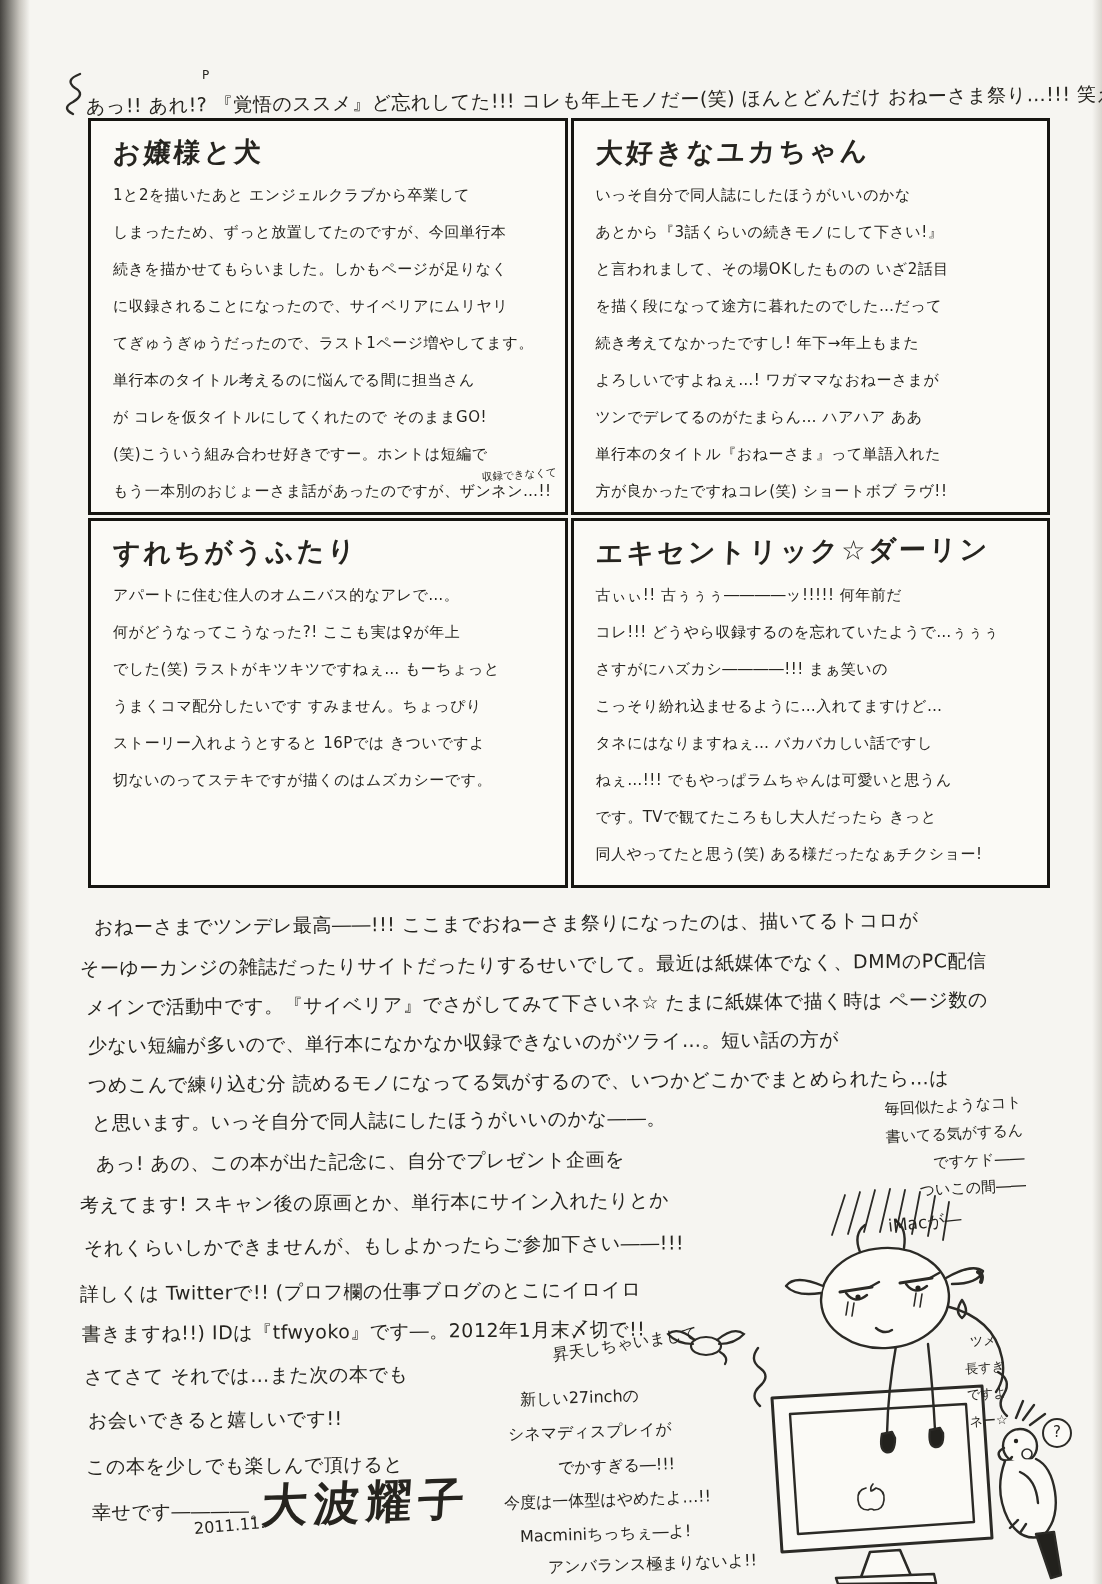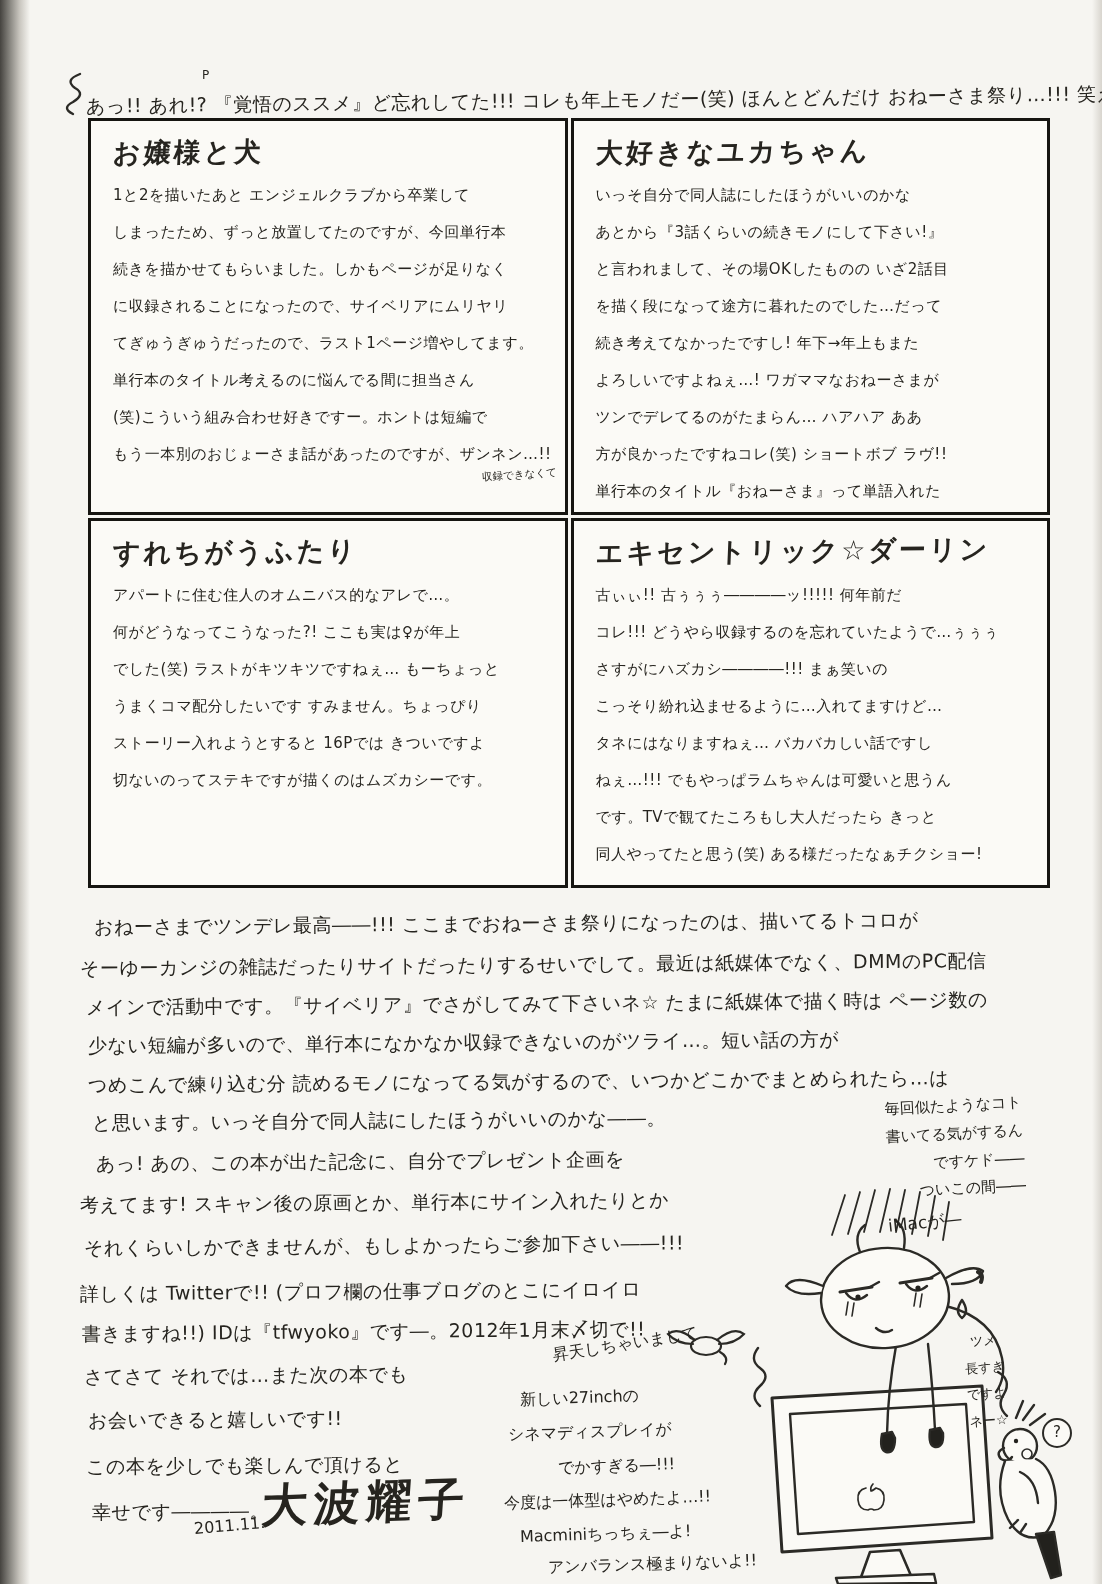--- a/index.html
+++ b/index.html
@@ -61,36 +61,37 @@
   <div class="boxgrid">
 
     <div class="box">
       <div class="box-title">お嬢様と犬</div>
       <div class="ln">1と2を描いたあと エンジェルクラブから卒業して</div>
       <div class="ln">しまったため、ずっと放置してたのですが、今回単行本</div>
       <div class="ln">続きを描かせてもらいました。しかもページが足りなく</div>
       <div class="ln">に収録されることになったので、サイベリアにムリヤリ</div>
       <div class="ln">てぎゅうぎゅうだったので、ラスト1ページ増やしてます。</div>
       <div class="ln">単行本のタイトル考えるのに悩んでる間に担当さん</div>
+      <div class="ln">が コレを仮タイトルにしてくれたので そのままGO!</div>
       <div class="ln">(笑)こういう組み合わせ好きですー。ホントは短編で</div>
       <div class="ln">もう一本別のおじょーさま話があったのですが、ザンネン…!!</div>
       <div class="small-note">収録できなくて</div>
     </div>
 
     <div class="box">
       <div class="box-title">大好きなユカちゃん</div>
       <div class="ln">いっそ自分で同人誌にしたほうがいいのかな</div>
       <div class="ln">あとから『3話くらいの続きモノにして下さい!』</div>
       <div class="ln">と言われまして、その場OKしたものの いざ2話目</div>
       <div class="ln">を描く段になって途方に暮れたのでした…だって</div>
       <div class="ln">続き考えてなかったですし! 年下→年上もまた</div>
       <div class="ln">よろしいですよねぇ…! ワガママなおねーさまが</div>
       <div class="ln">ツンでデレてるのがたまらん… ハアハア ああ</div>
+      <div class="ln">単行本のタイトル『おねーさま』って単語入れた</div>
       <div class="ln">方が良かったですねコレ(笑) ショートボブ ラヴ!!</div>
-      <div class="ln">単行本のタイトル『おねーさま』って単語入れた</div>
     </div>
 
     <div class="box">
       <div class="box-title">すれちがうふたり</div>
       <div class="ln">アパートに住む住人のオムニバス的なアレで…。</div>
       <div class="ln">何がどうなってこうなった?! ここも実は♀が年上</div>
       <div class="ln">でした(笑) ラストがキツキツですねぇ… もーちょっと</div>
       <div class="ln">うまくコマ配分したいです すみません。ちょっぴり</div>
       <div class="ln">ストーリー入れようとすると 16Pでは きついですよ</div>
       <div class="ln">切ないのってステキですが描くのはムズカシーです。</div>

